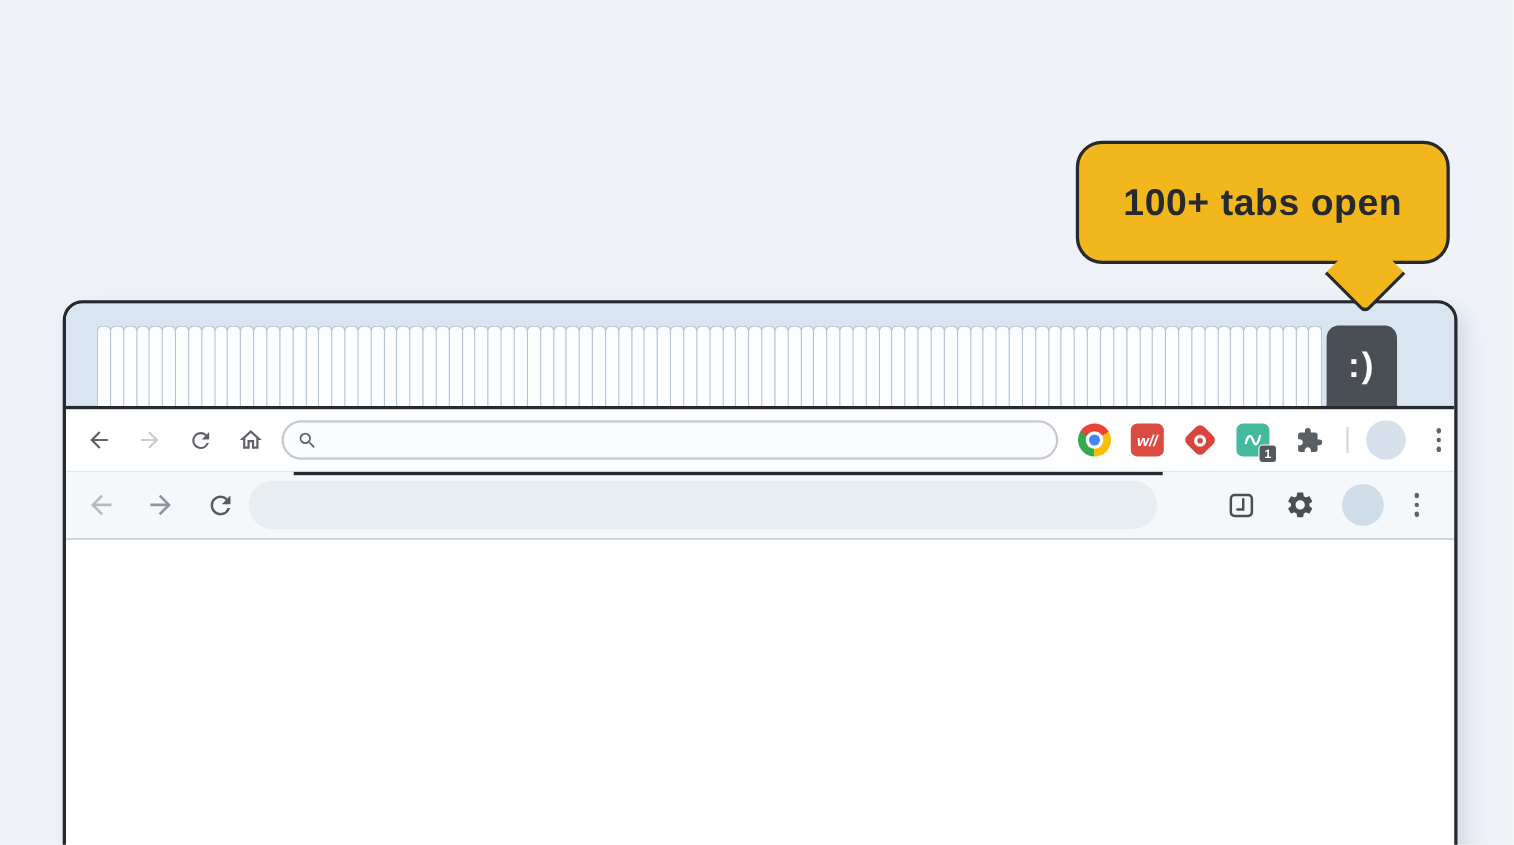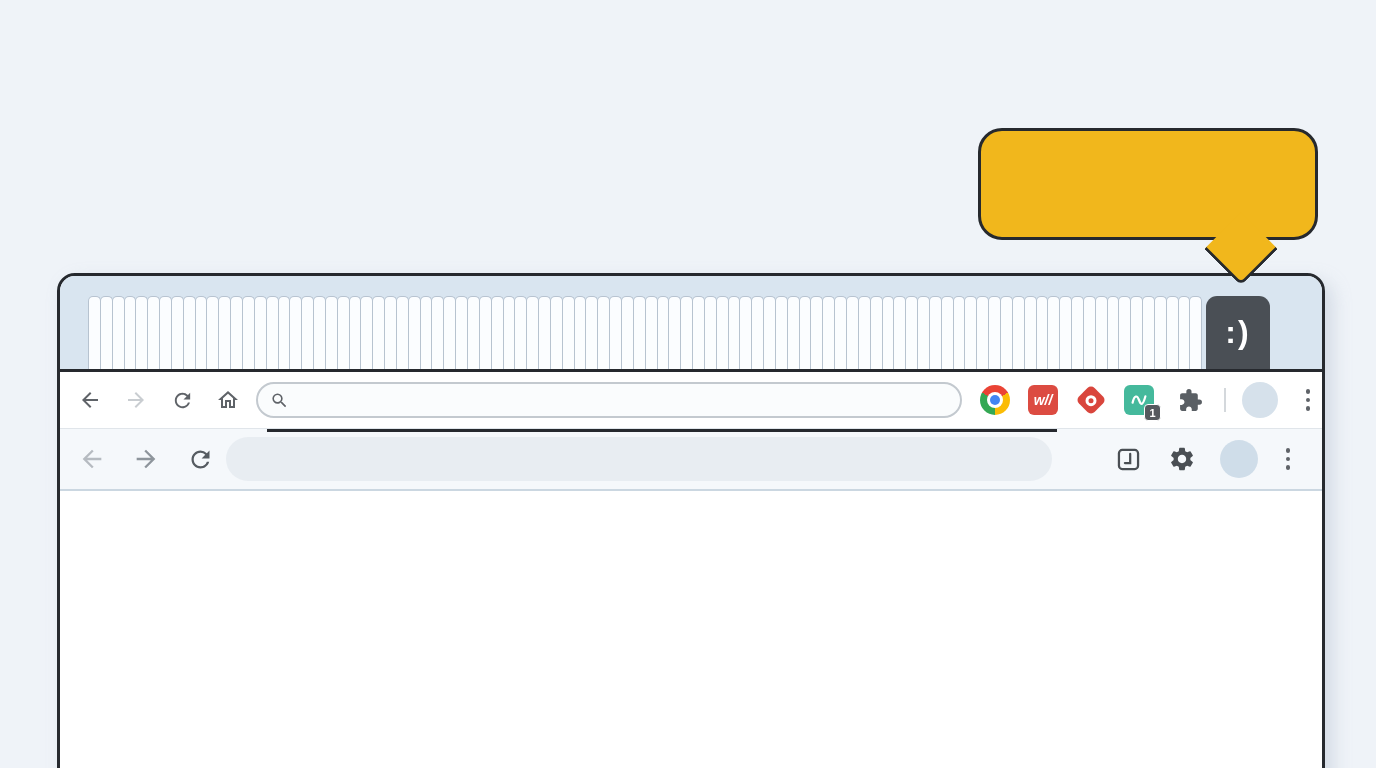--- a/index.html
+++ b/index.html
@@ -72,20 +72,21 @@
   .kebab { display:flex; flex-direction:column; gap:4px; align-items:center; width:24px; flex:none; }
   .kebab i { width:4.5px; height:4.5px; border-radius:50%; background:#5F6368; display:block; }
   .push-right { margin-left:auto; }
 
   .content-area { flex:1; background:#FFFFFF; }
 </style>
 </head>
 <body>
 
 <div class="callout">
+  <span class="callout-text">100+ tabs open</span>
   <span class="callout-tail"></span>
 </div>
 
 <div class="browser">
 
   <div class="tabstrip">
     <div class="mini-tabs">
         <div class="mini-tab"></div>
         <div class="mini-tab"></div>
         <div class="mini-tab"></div>

